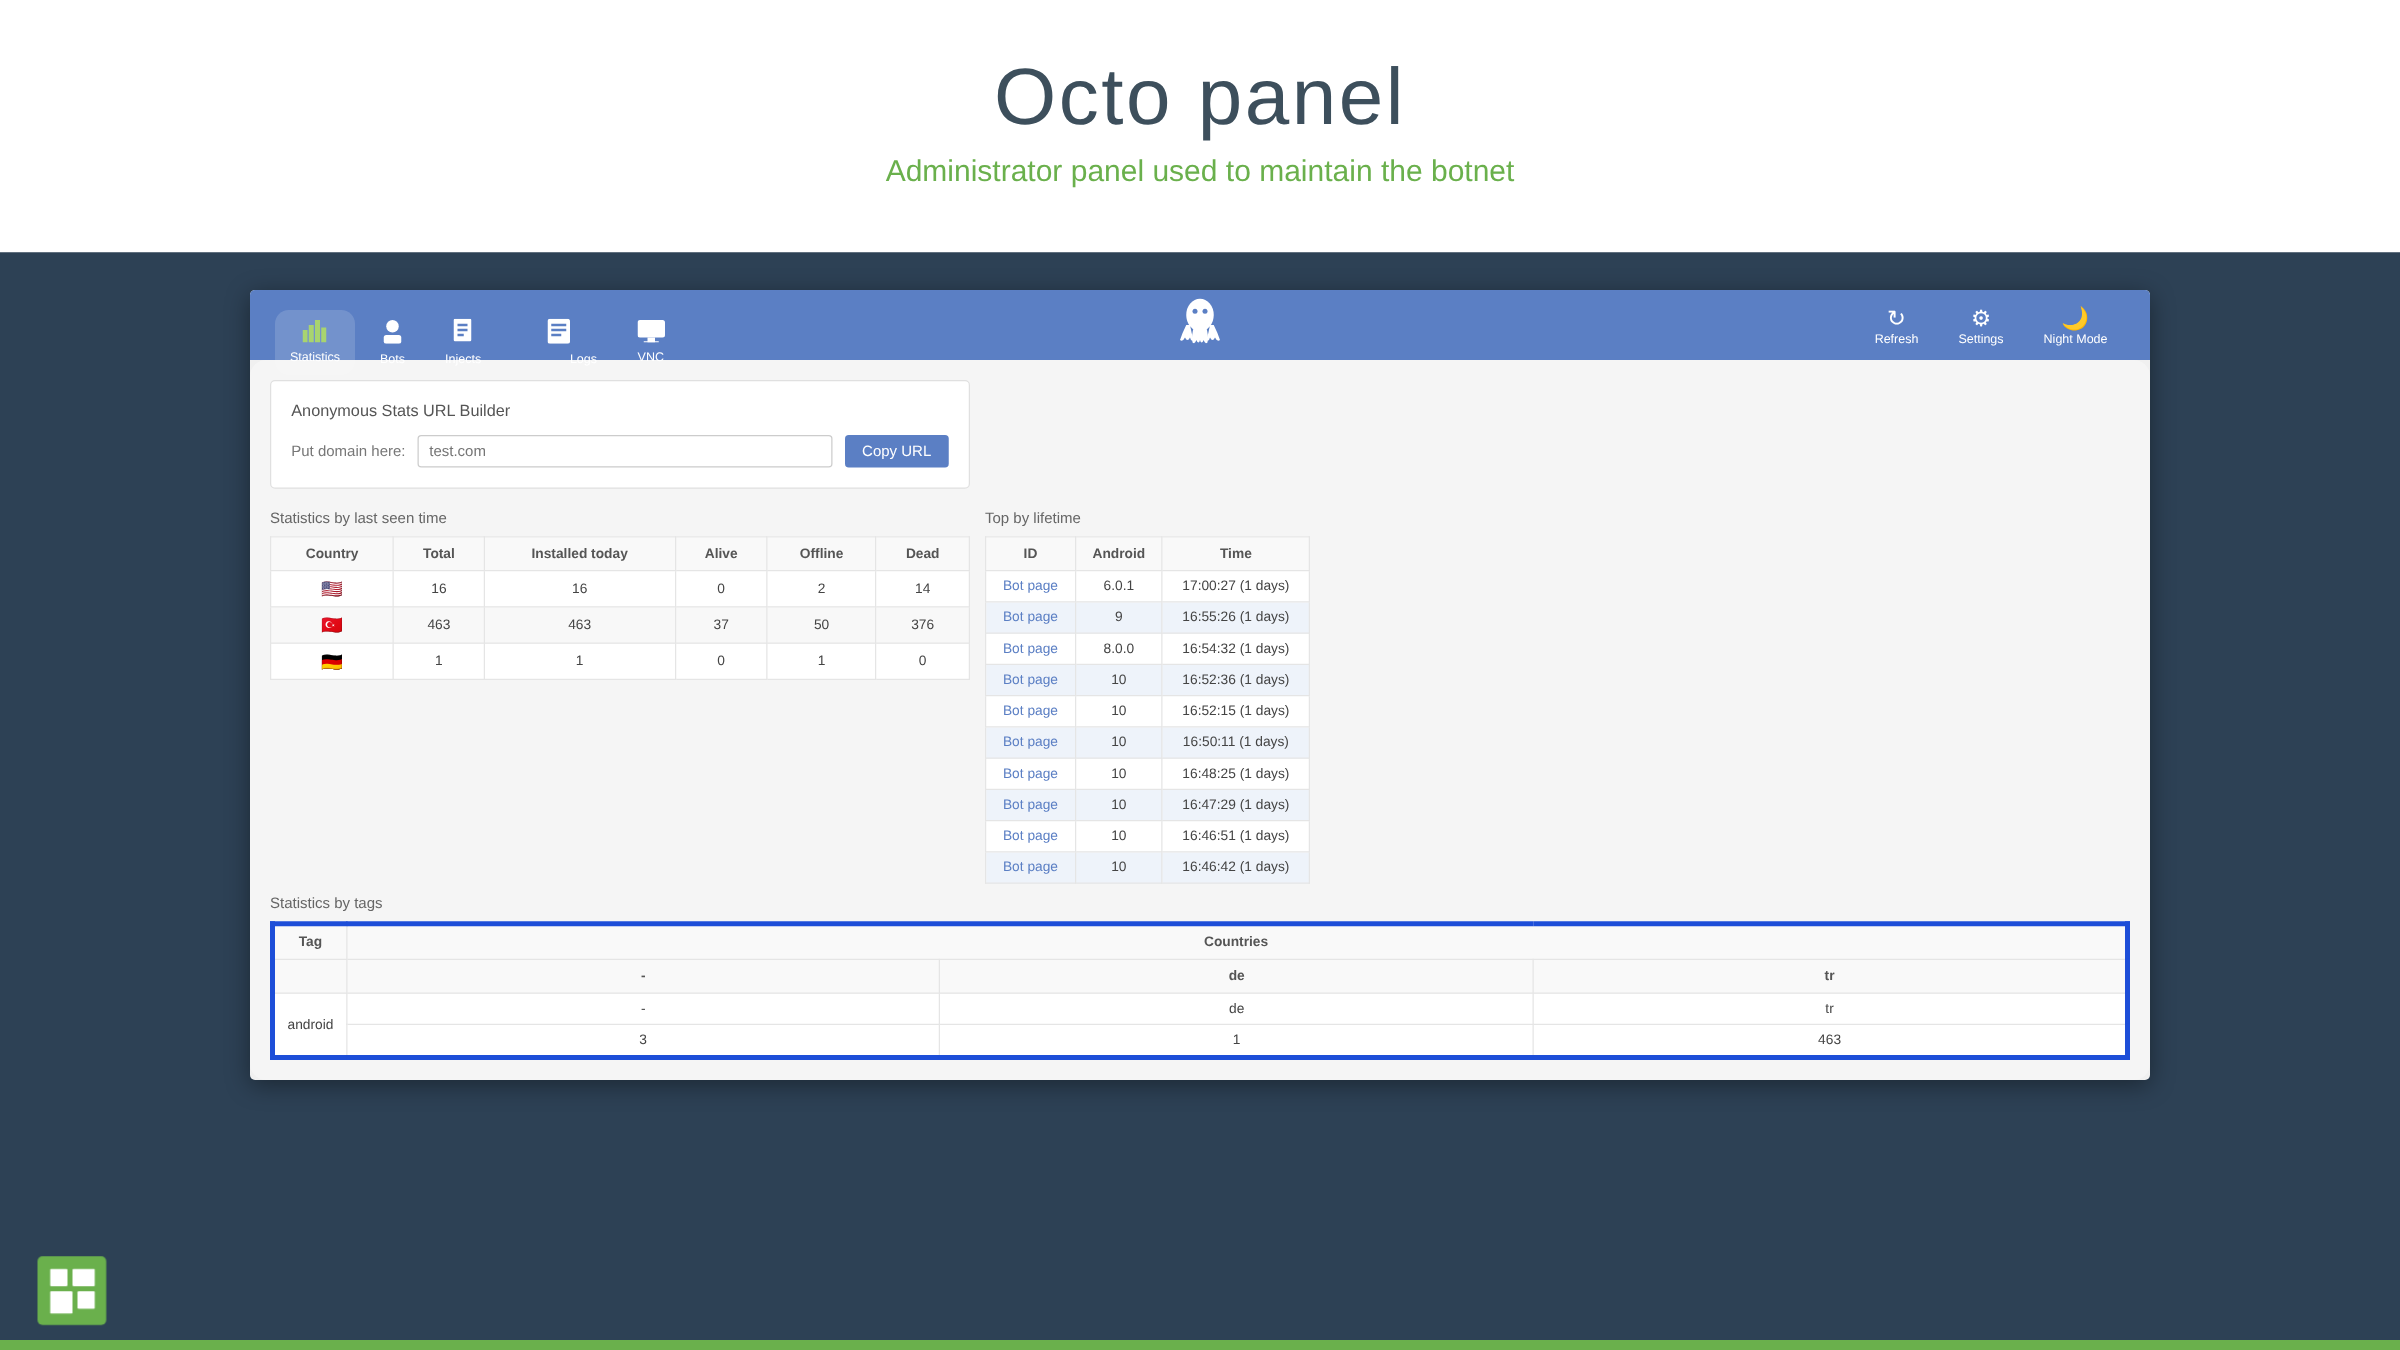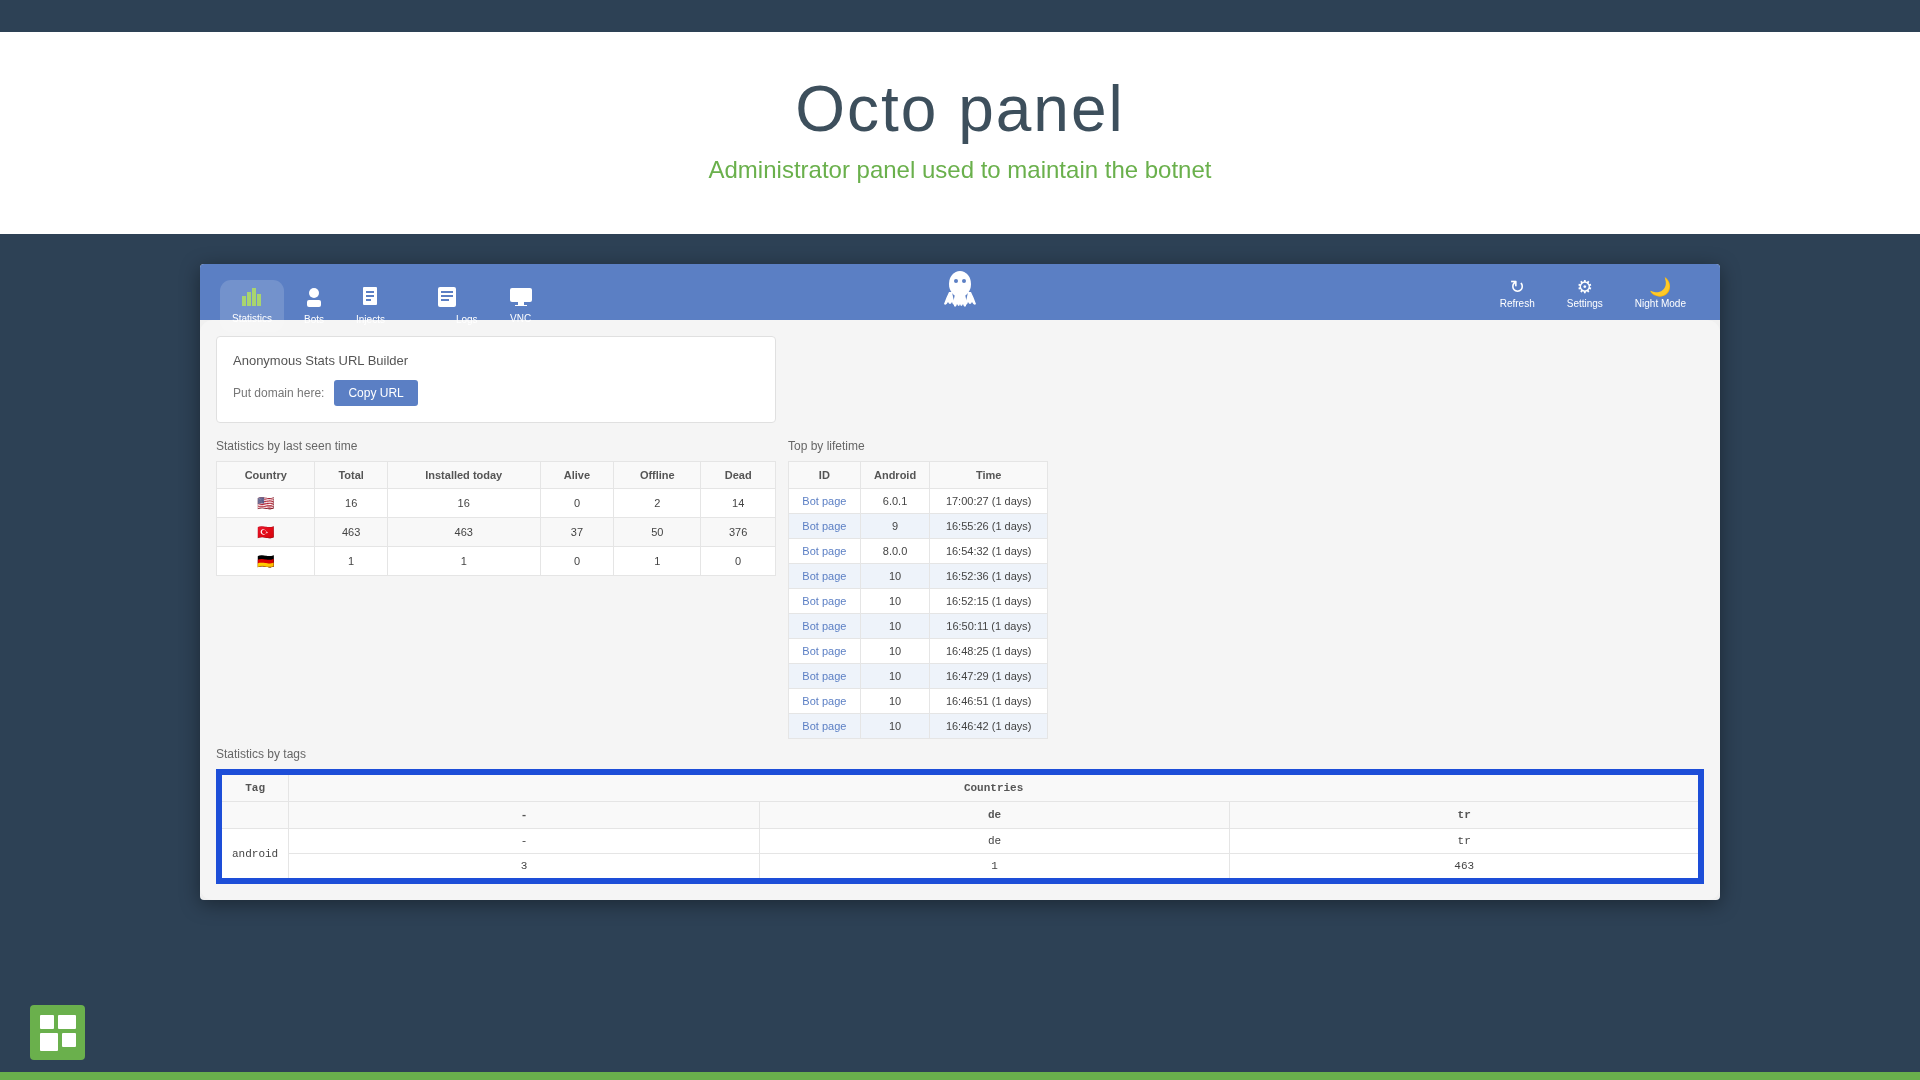--- a/index.html
+++ b/index.html
@@ -9,21 +9,20 @@
       width: 1920px;
       min-height: 1080px;
       overflow-x: hidden;
     }
 
     
     .top-header {
       background: #ffffff;
       text-align: center;
       padding: 40px 20px 50px;
-      margin-top: 32px;
     }
     .top-header h1 {
       font-size: 64px;
       color: #3d4f5c;
       font-weight: 300;
       letter-spacing: 2px;
     }
     .top-header p {
       font-size: 24px;
       color: #6ab04c;
@@ -204,23 +203,22 @@
     }
 
     
     .tags-section {
       margin-top: 8px;
     }
     .tags-table {
       width: 100%;
       border-collapse: collapse;
       background: white;
-      border: 6px solid #1d4ed8;
+      border: 4px solid #1d4ed8;
       font-size: 11px;
-      font-family: Liberation Mono, monospace;
     }
     .tags-table th {
       background: #f9f9f9;
       border: 1px solid #e5e5e5;
       padding: 7px 10px;
       color: #555;
       font-weight: 600;
     }
     .tags-table td {
       border: 1px solid #e5e5e5;
@@ -366,20 +364,21 @@
         </div>
       </div>
     </nav>
 
     <div class="main-content">
 
       <div class="url-builder">
         <div class="url-builder-title">Anonymous Stats URL Builder</div>
         <div class="url-builder-row">
           <span class="url-builder-label">Put domain here:</span>
+          <input class="url-input" type="text" placeholder="test.com" style="">
           <button class="copy-url-btn">Copy URL</button>
         </div>
       </div>
 
       <div class="three-col">
 
         <div class="col-left">
           <div class="section-title">Statistics by last seen time</div>
           <table class="data-table">
             <thead>

